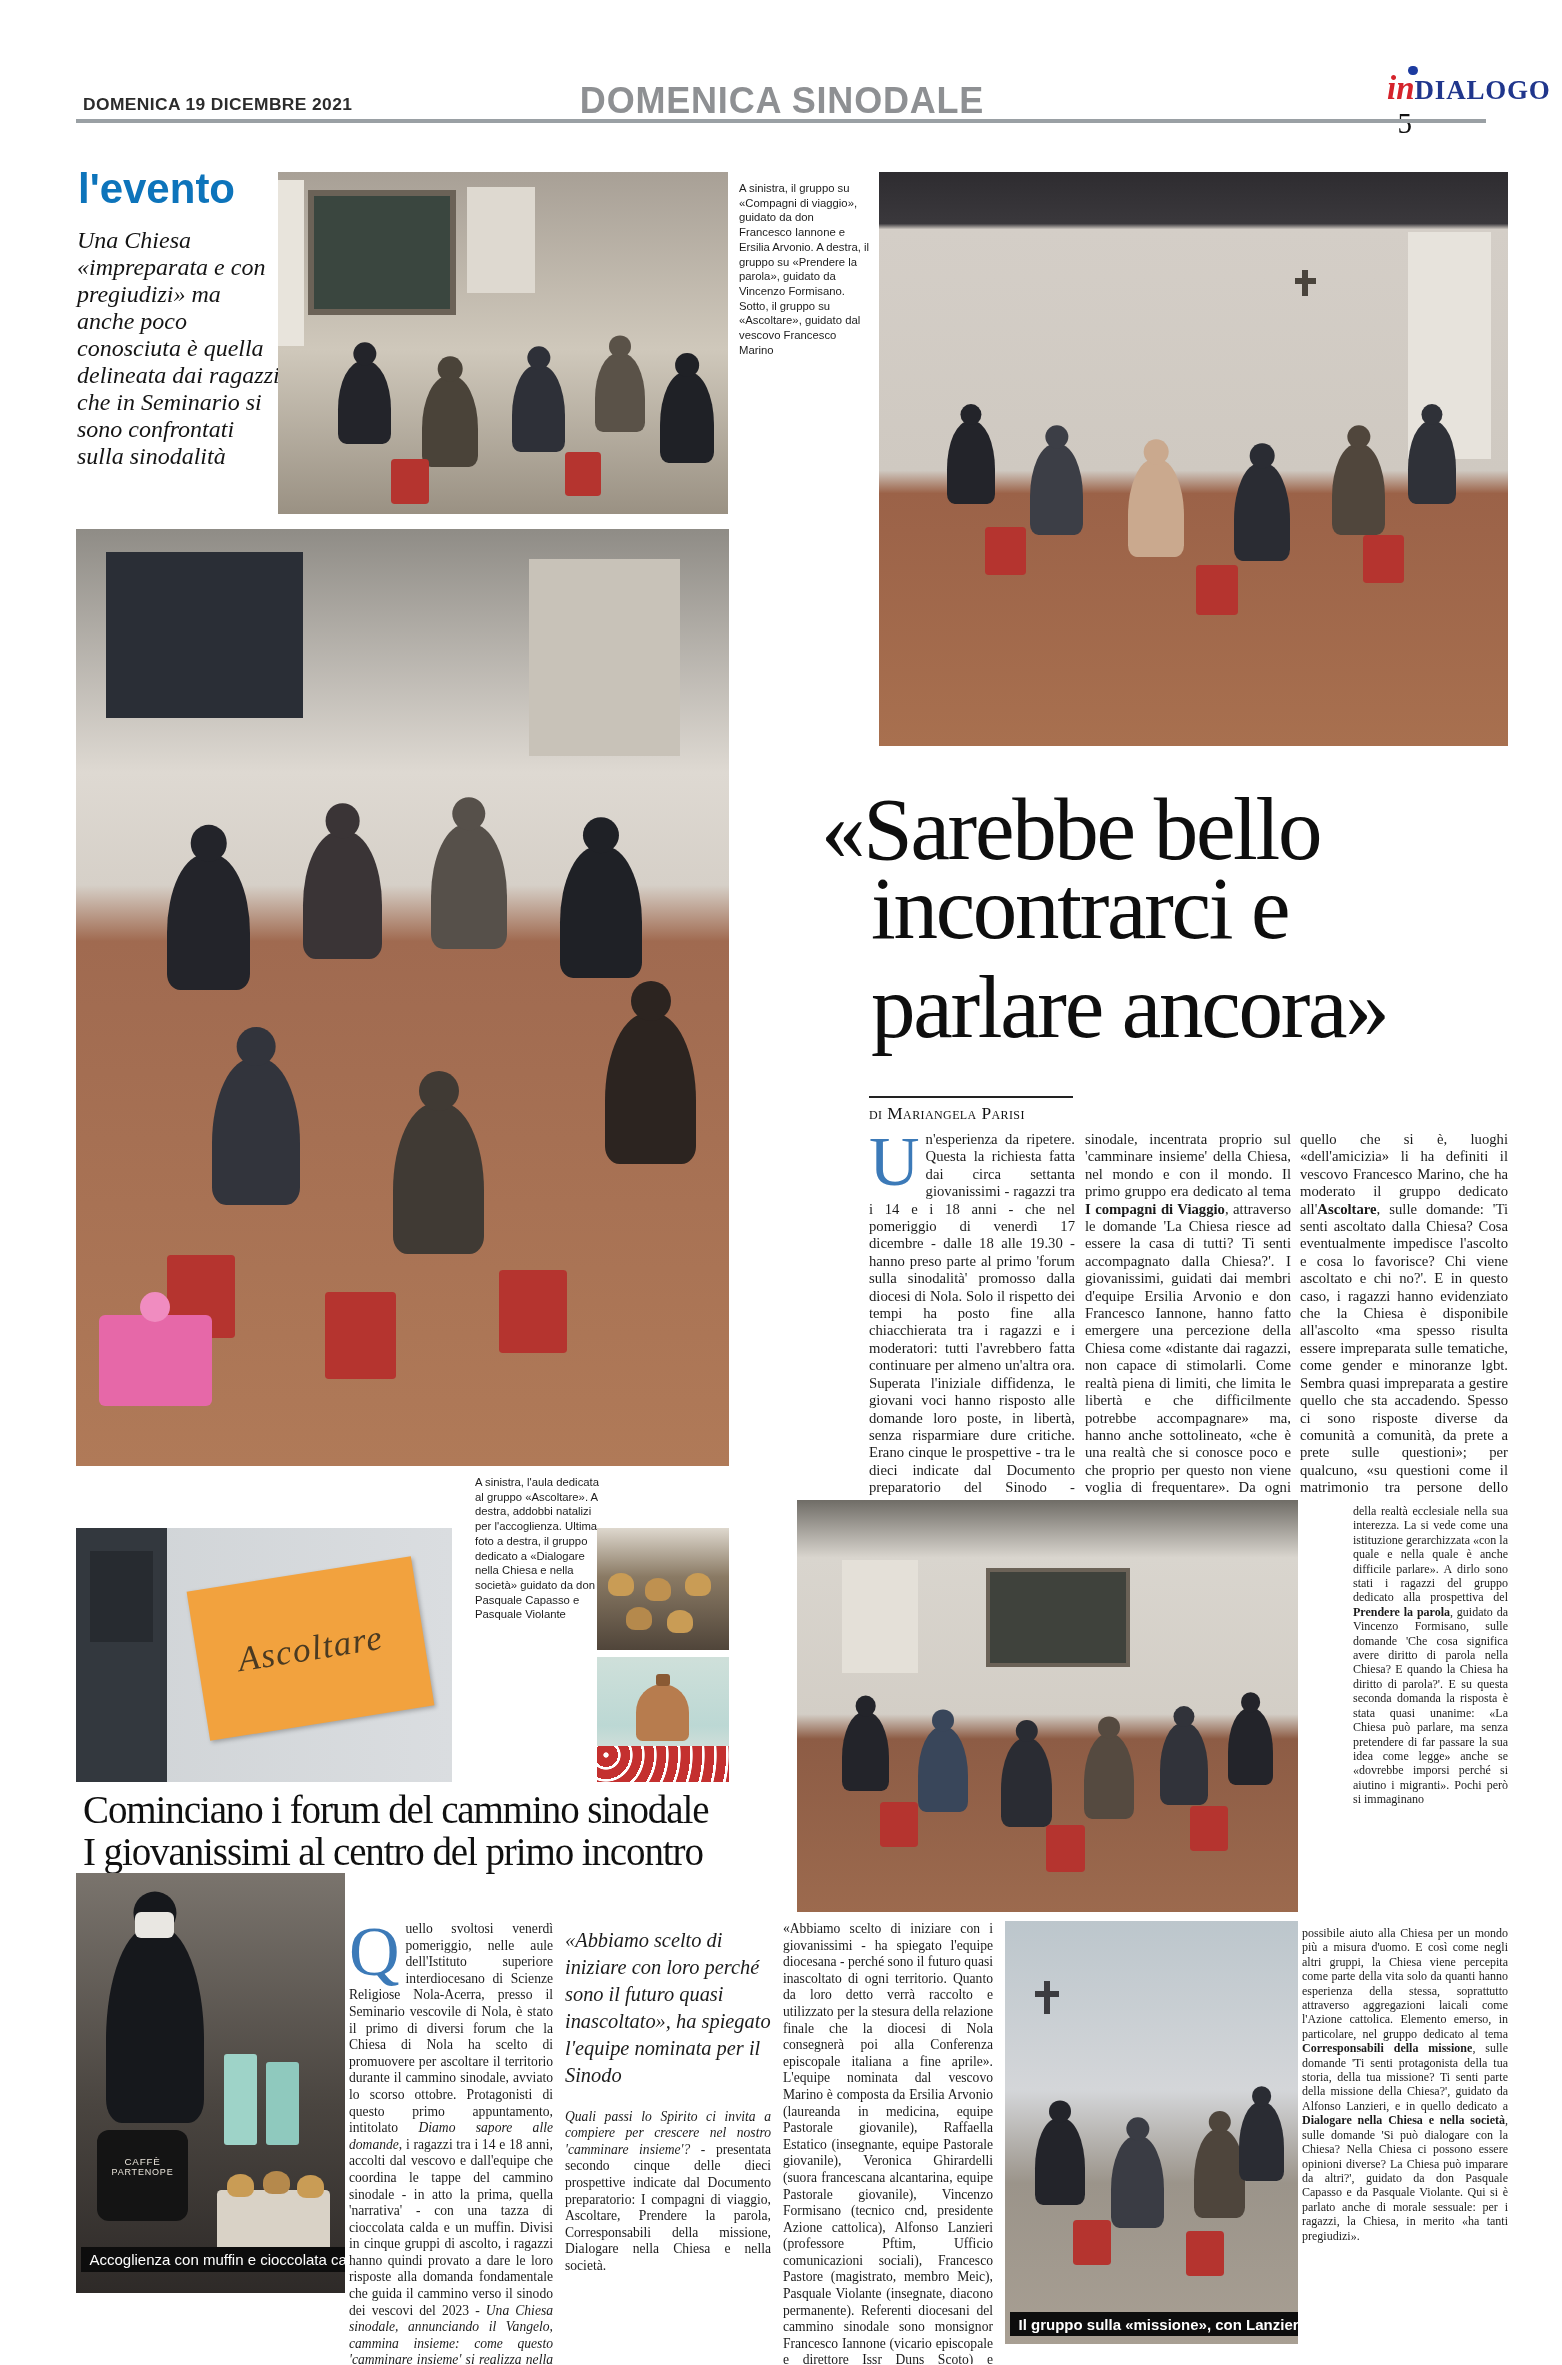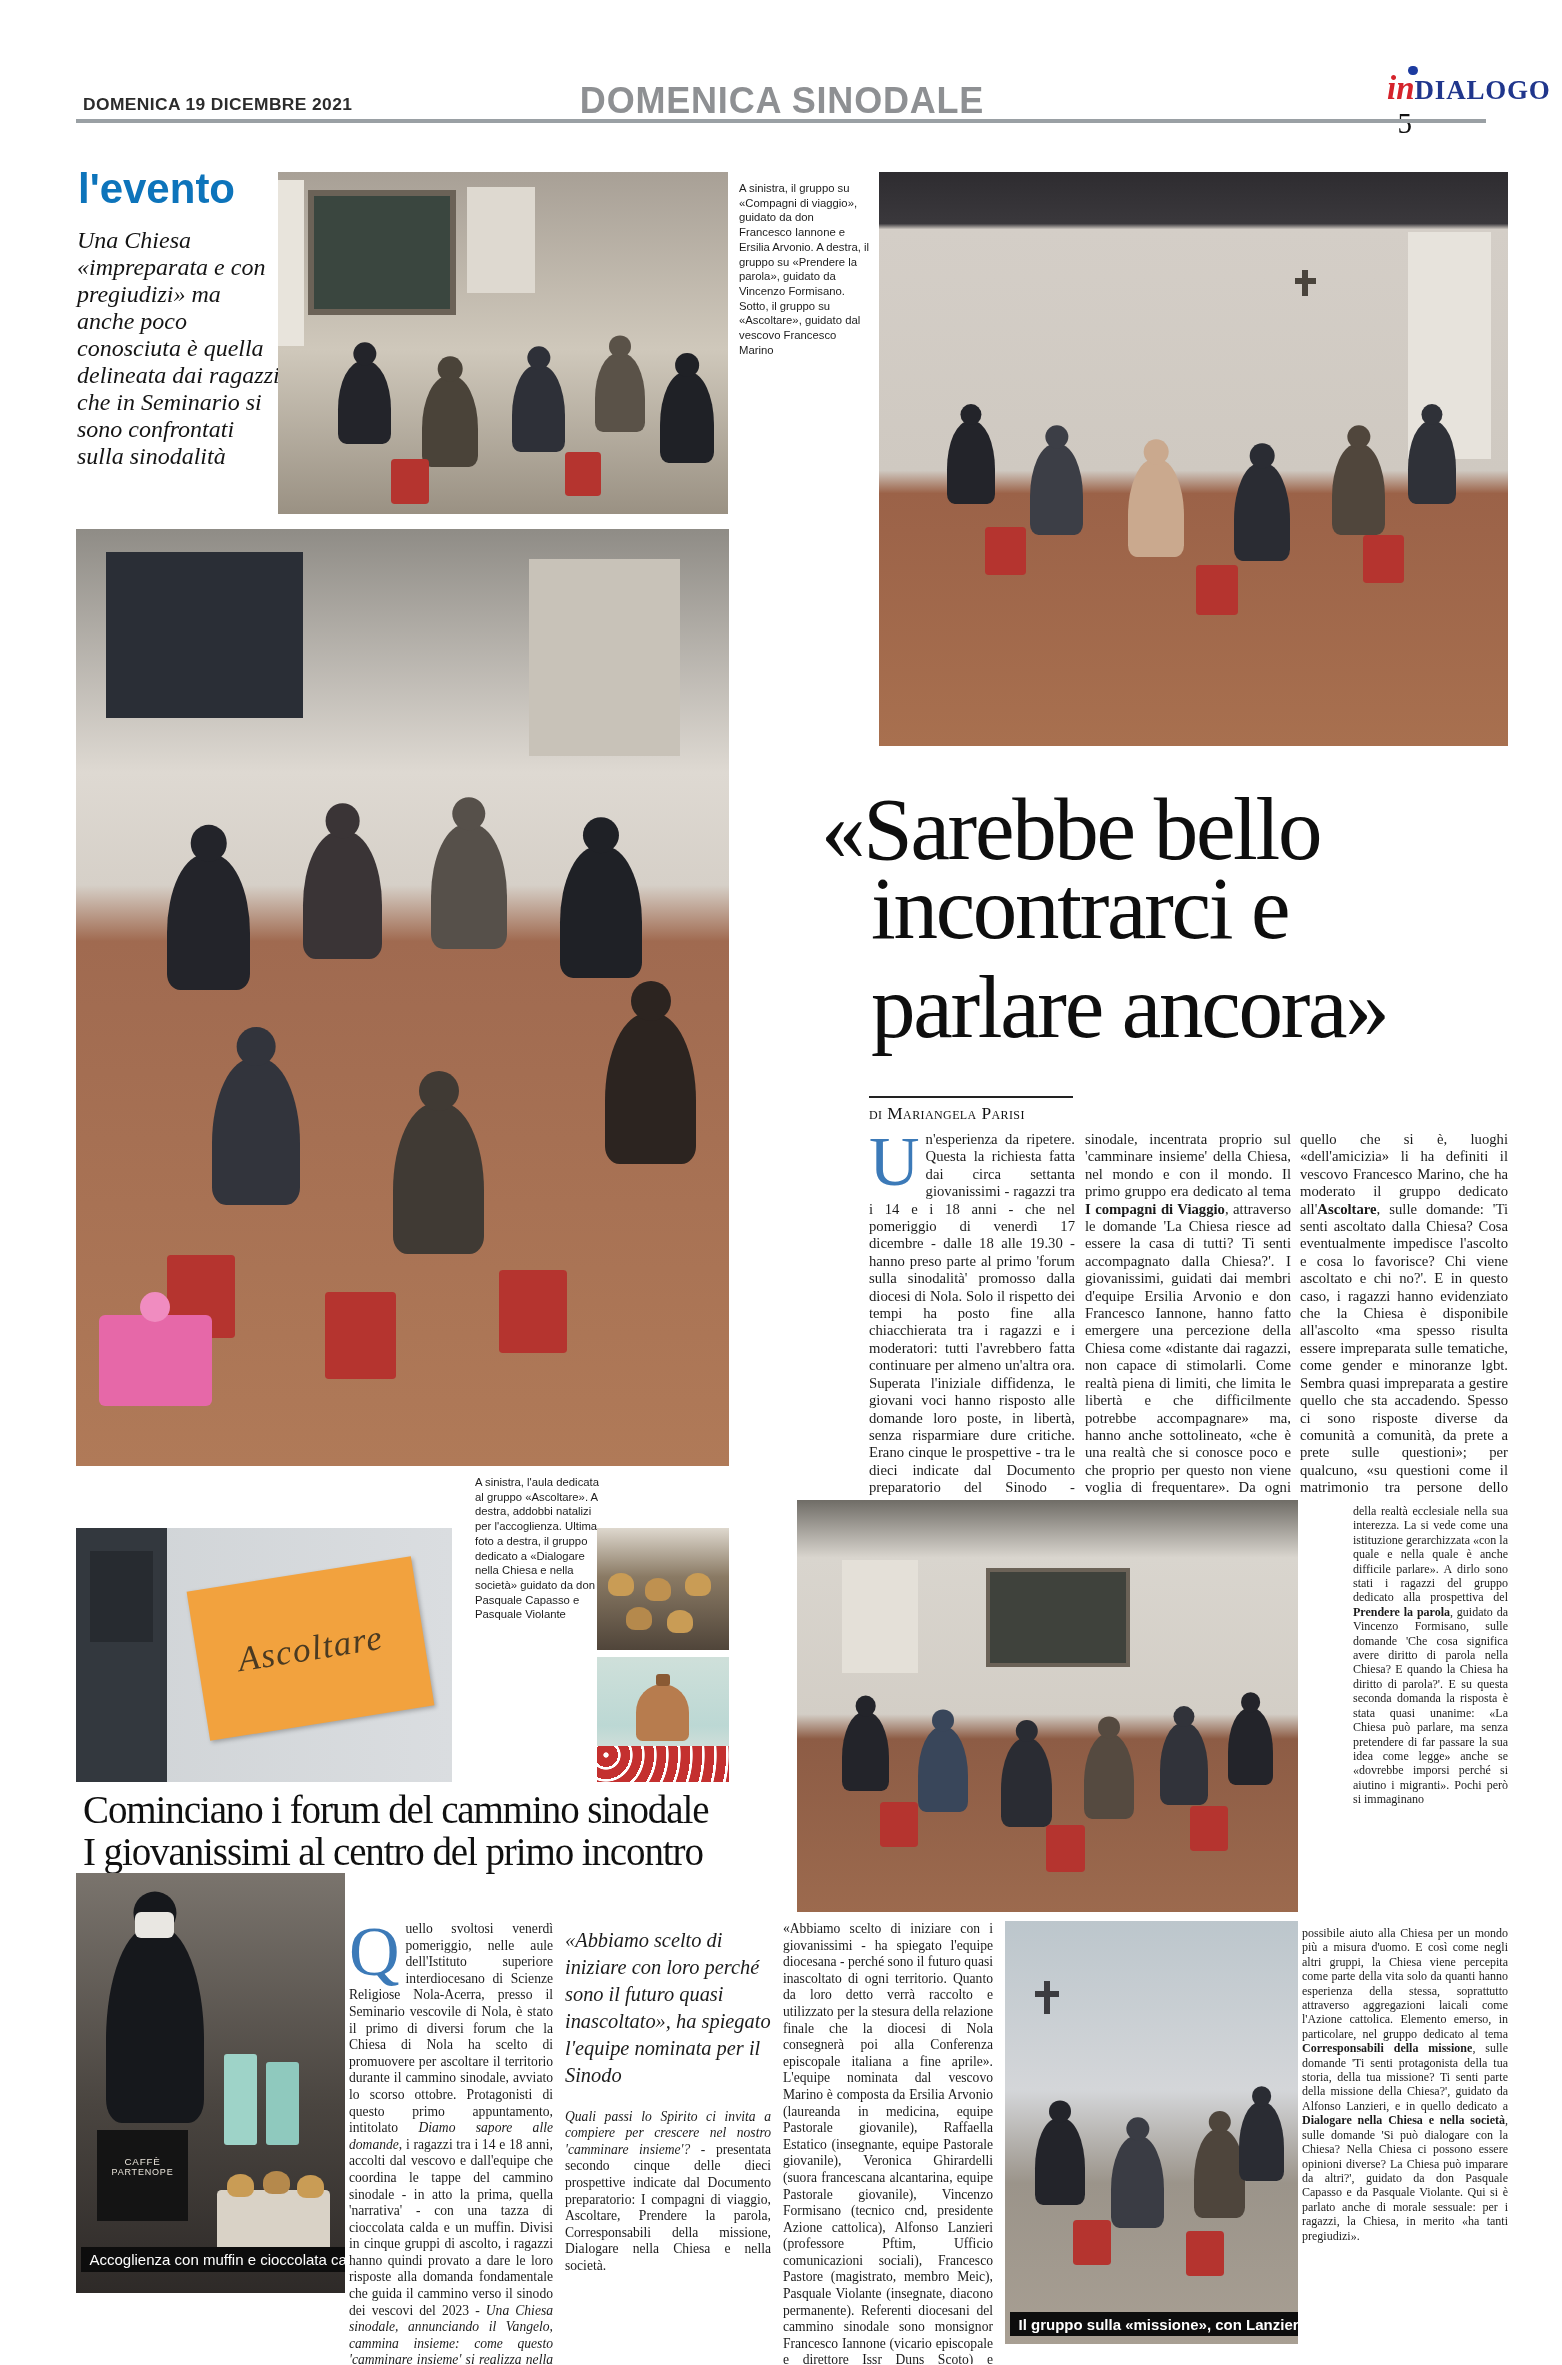--- a/index.html
+++ b/index.html
@@ -174,21 +174,21 @@
     <div class="chair" style="left:249px;top:325px;width:39px;height:47px;"></div>
     <div class="chair" style="left:393px;top:306px;width:38px;height:45px;"></div>
   </div>
 
   <div class="abs h2line" style="left:83px;top:1788px;">Cominciano i forum del cammino sinodale</div>
   <div class="abs h2line" style="left:83px;top:1830px;">I giovanissimi al centro del primo incontro</div>
 
   <div class="photo" style="left:76px;top:1873px;width:269px;height:420px;background:linear-gradient(180deg,#7a746d 0%,#4a4540 55%,#2e2a28 100%);">
     <div class="fig" style="left:30px;top:53px;width:98px;height:197px;background:#16181c;"></div>
     <div class="ph-el" style="left:59px;top:39px;width:39px;height:26px;background:#e9e7e2;border-radius:6px;"></div>
-    <div class="boxlabel" style="left:21px;top:257px;width:91px;height:91px;">
+    <div class="boxlabel" style="left:21px;top:257px;width:91px;height:91px;border-radius:12px;">
       <div style="margin-top:26px;font-size:9.8px;letter-spacing:0.8px;">CAFFÈ</div>
       <div style="font-size:9px;letter-spacing:0.8px;">PARTENOPE</div>
     </div>
     <div class="ph-el" style="left:148px;top:181px;width:33px;height:91px;background:#9ed3c8;border-radius:3px;"></div>
     <div class="ph-el" style="left:190px;top:189px;width:33px;height:83px;background:#8fc9be;border-radius:3px;"></div>
     <div class="ph-el" style="left:141px;top:317px;width:113px;height:60px;background:#d9d2c6;border-radius:4.5px 4.5px 0 0;"></div>
     <div class="ph-el" style="left:151px;top:301px;width:27px;height:23px;background:#c99c55;border-radius:50% 50% 35% 35%;"></div>
     <div class="ph-el" style="left:187px;top:298px;width:27px;height:23px;background:#b5894c;border-radius:50% 50% 35% 35%;"></div>
     <div class="ph-el" style="left:221px;top:302px;width:27px;height:23px;background:#c99c55;border-radius:50% 50% 35% 35%;"></div>
     <div class="bar-caption" style="left:4.5px;bottom:21px;">Accoglienza con muffin e cioccolata calda</div>

